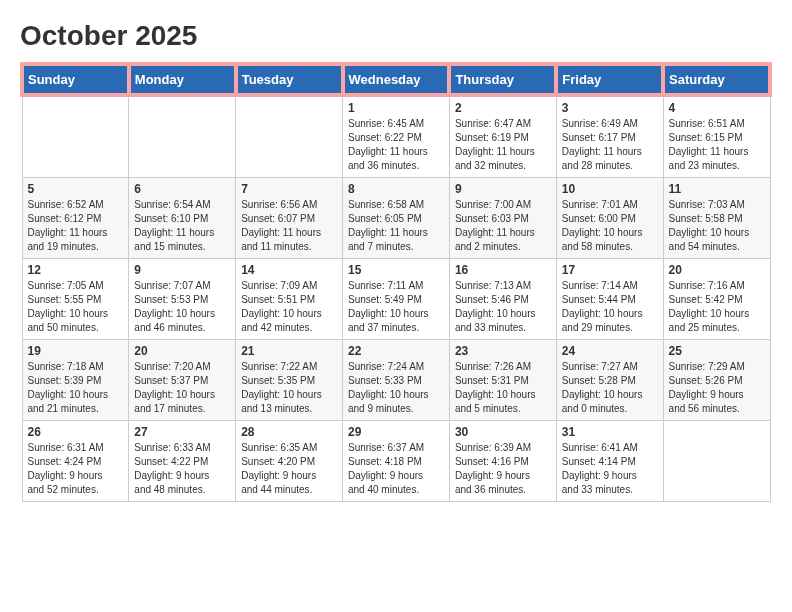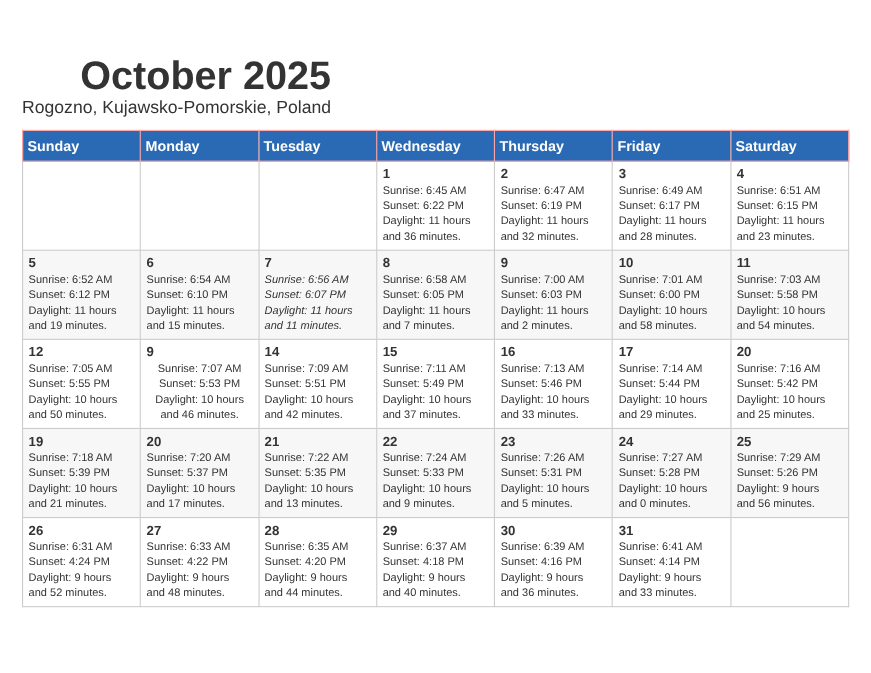--- a/index.html
+++ b/index.html
@@ -37,41 +37,40 @@
     }
     .logo-icon {
       width: 20px;
       height: 20px;
       margin-left: 2px;
     }
     .title-block {
       text-align: right;
     }
     .month-title {
-      font-size: 36px;
+      font-size: 28px;
       font-weight: bold;
       color: #333;
-      margin-top: 28px;
     }
     .location-title {
       font-size: 16px;
       color: #333;
     }
     .calendar {
       width: 100%;
       border-collapse: collapse;
       border: 1px solid #ccc;
     }
     .calendar th {
       background-color: #2a6ab5;
       color: #fff;
       font-size: 13px;
       padding: 6px 4px;
       text-align: left;
-      border: 1px solid #fca5a5;
+      border: 4px solid #fca5a5;
     }
     .calendar td {
       vertical-align: top;
       border: 1px solid #ccc;
       padding: 4px 5px;
       width: 107px;
       min-height: 80px;
       font-size: 10.5px;
       color: #333;
       background: #fff;
@@ -93,21 +92,20 @@
     .empty-cell {
       background: #fff !important;
     }
   </style>
 </head>
 <body>
 
 <div class="header">
   <div class="title-block">
     <div class="month-title">October 2025</div>
-    <div class="location-title">Rogozno, Kujawsko-Pomorskie, Poland</div>
   </div>
 </div>
 
 <table class="calendar">
   <thead>
     <tr>
     <th>Sunday</th>
         <th>Monday</th>
         <th>Tuesday</th>
         <th>Wednesday</th>
@@ -160,21 +158,21 @@
         </td>
         <td>
           <span class="day-num">6</span>
           <div class="day-info" style="white-space: pre-line;">Sunrise: 6:54 AM
 Sunset: 6:10 PM
 Daylight: 11 hours
 and 15 minutes.</div>
         </td>
         <td>
           <span class="day-num">7</span>
-          <div class="day-info" style="white-space: pre-line; font-style: italic;">Sunrise: 6:56 AM
+          <div class="day-info" style="white-space: pre-line;">Sunrise: 6:56 AM
 Sunset: 6:07 PM
 Daylight: 11 hours
 and 11 minutes.</div>
         </td>
         <td>
           <span class="day-num">8</span>
           <div class="day-info" style="white-space: pre-line;">Sunrise: 6:58 AM
 Sunset: 6:05 PM
 Daylight: 11 hours
 and 7 minutes.</div>
@@ -204,21 +202,21 @@
       <tr>
         <td>
           <span class="day-num">12</span>
           <div class="day-info" style="white-space: pre-line;">Sunrise: 7:05 AM
 Sunset: 5:55 PM
 Daylight: 10 hours
 and 50 minutes.</div>
         </td>
         <td>
           <span class="day-num">9</span>
-          <div class="day-info" style="white-space: pre-line; text-align: center;">Sunrise: 7:07 AM
+          <div class="day-info" style="white-space: pre-line;">Sunrise: 7:07 AM
 Sunset: 5:53 PM
 Daylight: 10 hours
 and 46 minutes.</div>
         </td>
         <td>
           <span class="day-num">14</span>
           <div class="day-info" style="white-space: pre-line;">Sunrise: 7:09 AM
 Sunset: 5:51 PM
 Daylight: 10 hours
 and 42 minutes.</div>

